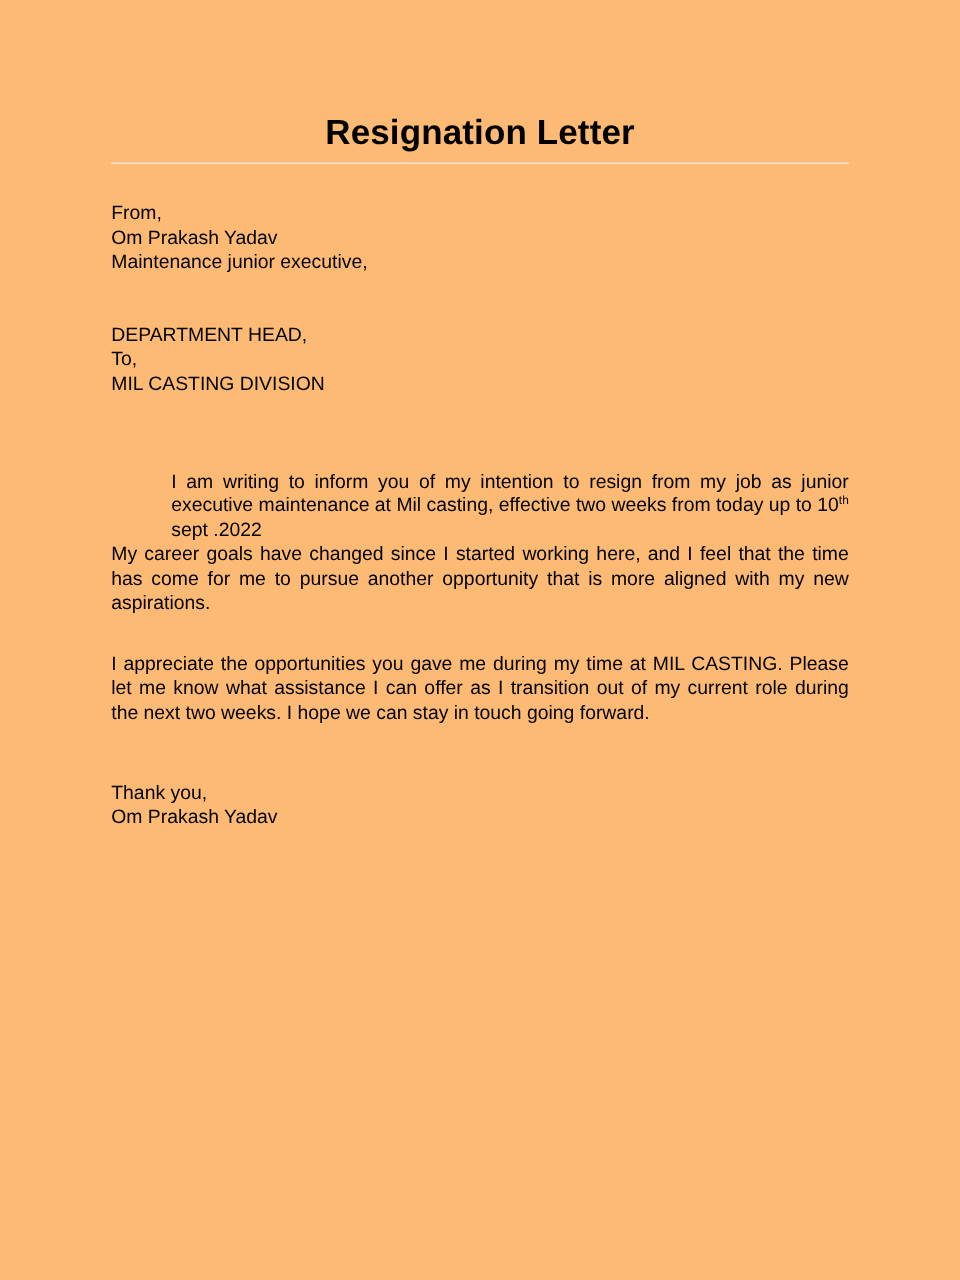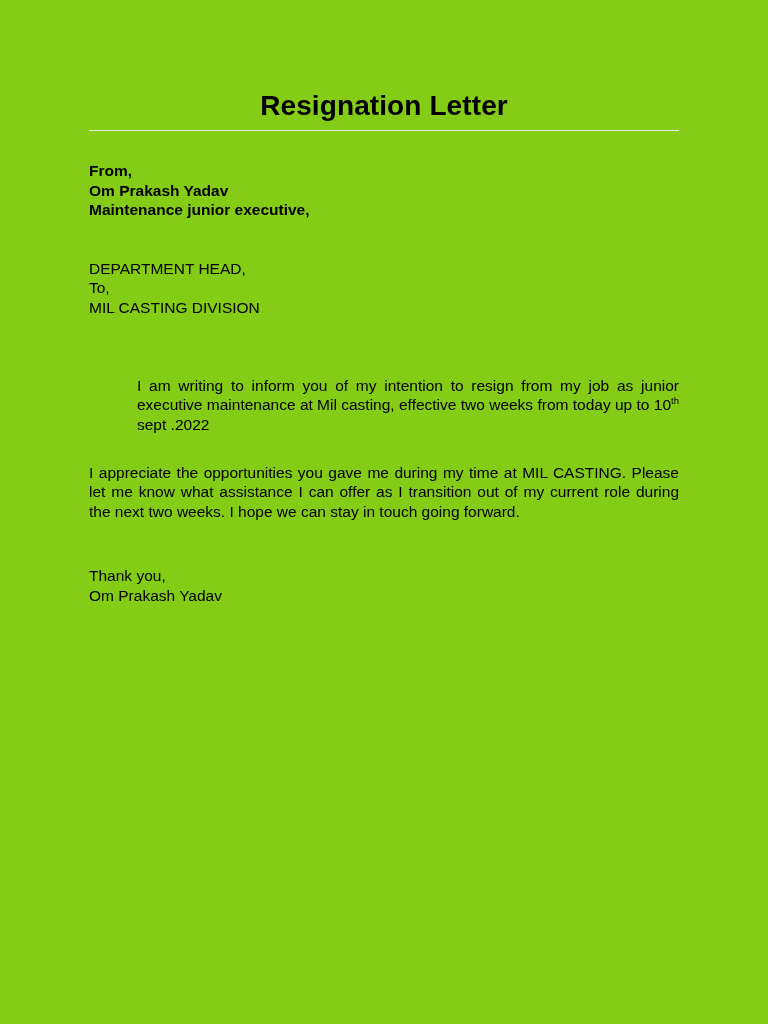--- a/index.html
+++ b/index.html
@@ -14,21 +14,21 @@
     overflow: hidden;
     font-family: "Liberation Sans", sans-serif;
     color: #000000;
     -webkit-font-smoothing: antialiased;
   }
 
   .page {
     position: relative;
     width: 768px;
     height: 1024px;
-    background: #84cc16;
+    background: #fdba74;
     box-sizing: border-box;
   }
 
   .doc-body {
     position: absolute;
     left: 89px;
     top: 88px;
     width: 590px;
   }
 
@@ -78,21 +78,21 @@
   .para.last-line-natural {
     text-align-last: left;
   }
 
   sup.ordinal {
     font-size: 9.5px;
     vertical-align: super;
     line-height: 0;
   }
 
-  .from-block { margin-top: 30px; font-weight: bold; }
+  .from-block { margin-top: 30px; }
   .to-block   { margin-top: 19.5px; }
   .salutation { margin-top: 19.5px; }
   .para-one   { margin-top: 19.5px; margin-left: 48px; }
   .para-two   { margin-top: 0px; }
   .para-three { margin-top: 9px; }
   .closing    { margin-top: 25px; }
 </style>
 </head>
 <body>
 
@@ -116,20 +116,21 @@
       <div class="addr-line">MIL CASTING DIVISION</div>
     </div>
 
     <div class="spacer-line"></div>
 
 
     <div class="spacer-line"></div>
 
     <p class="para para-one last-line-natural"><span>I am writing to inform you of my intention to resign from my job as junior executive maintenance at Mil casting, effective two weeks from today up to 10</span><sup class="ordinal">th</sup><span> sept .2022</span></p>
 
+    <p class="para para-two last-line-natural">My career goals have changed since I started working here, and I feel that the time has come for me to pursue another opportunity that is more aligned with my new aspirations.</p>
 
     <div class="spacer-line"></div>
 
     <p class="para para-three last-line-natural">I appreciate the opportunities you gave me during my time at MIL CASTING. Please let me know what assistance I can offer as I transition out of my current role during the next two weeks. I hope we can stay in touch going forward.</p>
 
     <div class="spacer-line"></div>
 
     <div class="block closing">
       <div class="addr-line">Thank you,</div>
       <div class="addr-line">Om Prakash Yadav</div>

